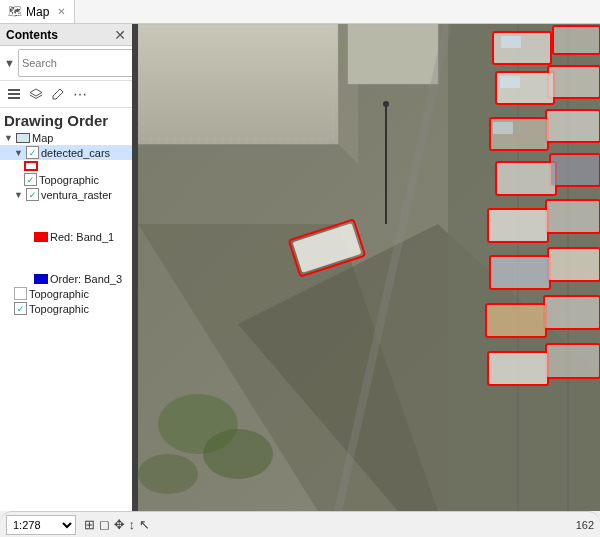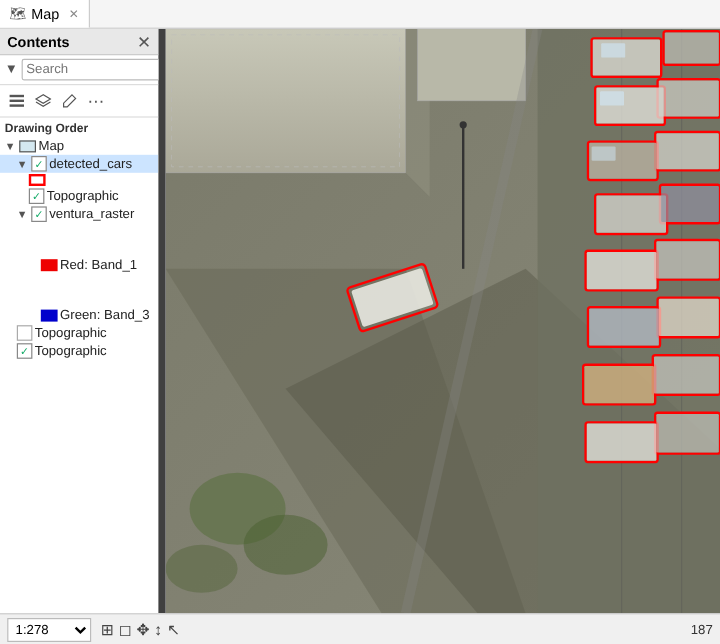--- a/index.html
+++ b/index.html
@@ -29,35 +29,35 @@
       display: flex; align-items: center; justify-content: space-between; padding: 4px 6px; background: #e8e8e8; border-bottom: 1px solid #ccc; height: 22px;
     }
     .panel-title { font-weight: bold; font-size: 12px; }
     .panel-close { cursor: pointer; color: #555; font-size: 14px; line-height: 1; }
 
     .search-bar {
       display: flex; align-items: center; padding: 3px 4px; border-bottom: 1px solid #ddd; gap: 3px;
     }
     .filter-icon { color: #555; font-size: 11px; }
     .search-input {
-      flex: 1; border: 1px solid #bbb; border-radius: 2px; height: 18px; font-size: 11px; padding: 0 3px; color: #999;
+      flex: 1; border: 1px solid #bbb; border-radius: 2px; height: 28px; font-size: 11px; padding: 0 3px; color: #999;
     }
 
     .toolbar-row {
       display: flex; align-items: center; padding: 3px 4px; gap: 2px; border-bottom: 1px solid #ddd;
     }
     .toolbar-btn {
       width: 20px; height: 20px; display: flex; align-items: center; justify-content: center; cursor: pointer; border: 1px solid transparent; border-radius: 2px;
       font-size: 11px; color: #333;
     }
 
     .contents-body { flex: 1; overflow-y: auto; padding: 2px 0; }
 
     .section-label {
-      font-weight: bold; font-size: 10px; padding: 2px 4px; color: #333;
+      font-weight: bold; font-size: 15px; padding: 2px 4px; color: #333;
     }
 
     .tree-item {
       display: flex; align-items: center; padding: 1px 4px; cursor: pointer; gap: 2px; white-space: nowrap;
     }
     .tree-item.selected { background: #cce4ff; }
     .tree-item.indent1 { padding-left: 14px; }
     .tree-item.indent2 { padding-left: 24px; }
     .tree-item.indent3 { padding-left: 34px; margin-top: 28px; }
 
@@ -86,21 +86,21 @@
       flex: 1; position: relative; overflow: hidden; background: #666;
     }
 
     
     .map-svg {
       position: absolute; top: 0; left: 0; width: 100%; height: 100%;
     }
 
     
     .status-bar {
-      height: 26px; background: #f0f0f0; border-top: 1px solid #ccc; display: flex; align-items: center; padding: 0 6px; gap: 4px; flex-shrink: 0;
+      height: 26px; background: #f0f0f0; border-top: 1px solid #ccc; display: flex; align-items: center; padding: 0 6px; gap: 4px; flex-shrink: 0; border-radius: 12px;
     }
     .scale-select {
       height: 20px; border: 1px solid #bbb; font-size: 11px; background: #fff; padding: 0 2px; width: 70px;
     }
     .status-tools { display: flex; gap: 4px; align-items: center; margin-left: 4px; }
     .status-btn { cursor: pointer; color: #444; font-size: 13px; }
     .status-num { margin-left: auto; font-size: 11px; color: #333; }
   </style>
 </head>
 <body>
@@ -182,21 +182,21 @@
 
 
       <div class="tree-item indent3">
         <div class="swatch-red"></div>
         <span class="item-label">Red:  Band_1</span>
       </div>
 
 
       <div class="tree-item indent3">
         <div class="swatch-blue"></div>
-        <span class="item-label">Green: Band_3</span>
+        <span class="item-label">Order: Band_3</span>
       </div>
 
       <div class="tree-item indent1">
         <div class="check-box unchecked" style="border-color:#aaa;">⬜</div>
         <span class="item-label">Topographic</span>
       </div>
 
       <div class="tree-item indent1">
         <div class="check-box checked">✓</div>
         <span class="item-label">Topographic</span>
@@ -306,14 +306,14 @@
   <select class="scale-select">
     <option>1:278</option>
   </select>
   <div class="status-tools">
     <span class="status-btn" title="Zoom to extent">⊞</span>
     <span class="status-btn" title="Select">◻</span>
     <span class="status-btn" title="Pan">✥</span>
     <span class="status-btn" title="Navigate">↕</span>
     <span class="status-btn" title="Cursor">↖</span>
   </div>
-  <span class="status-num">187</span>
+  <span class="status-num">162</span>
 </div>
 
 </body></html>

